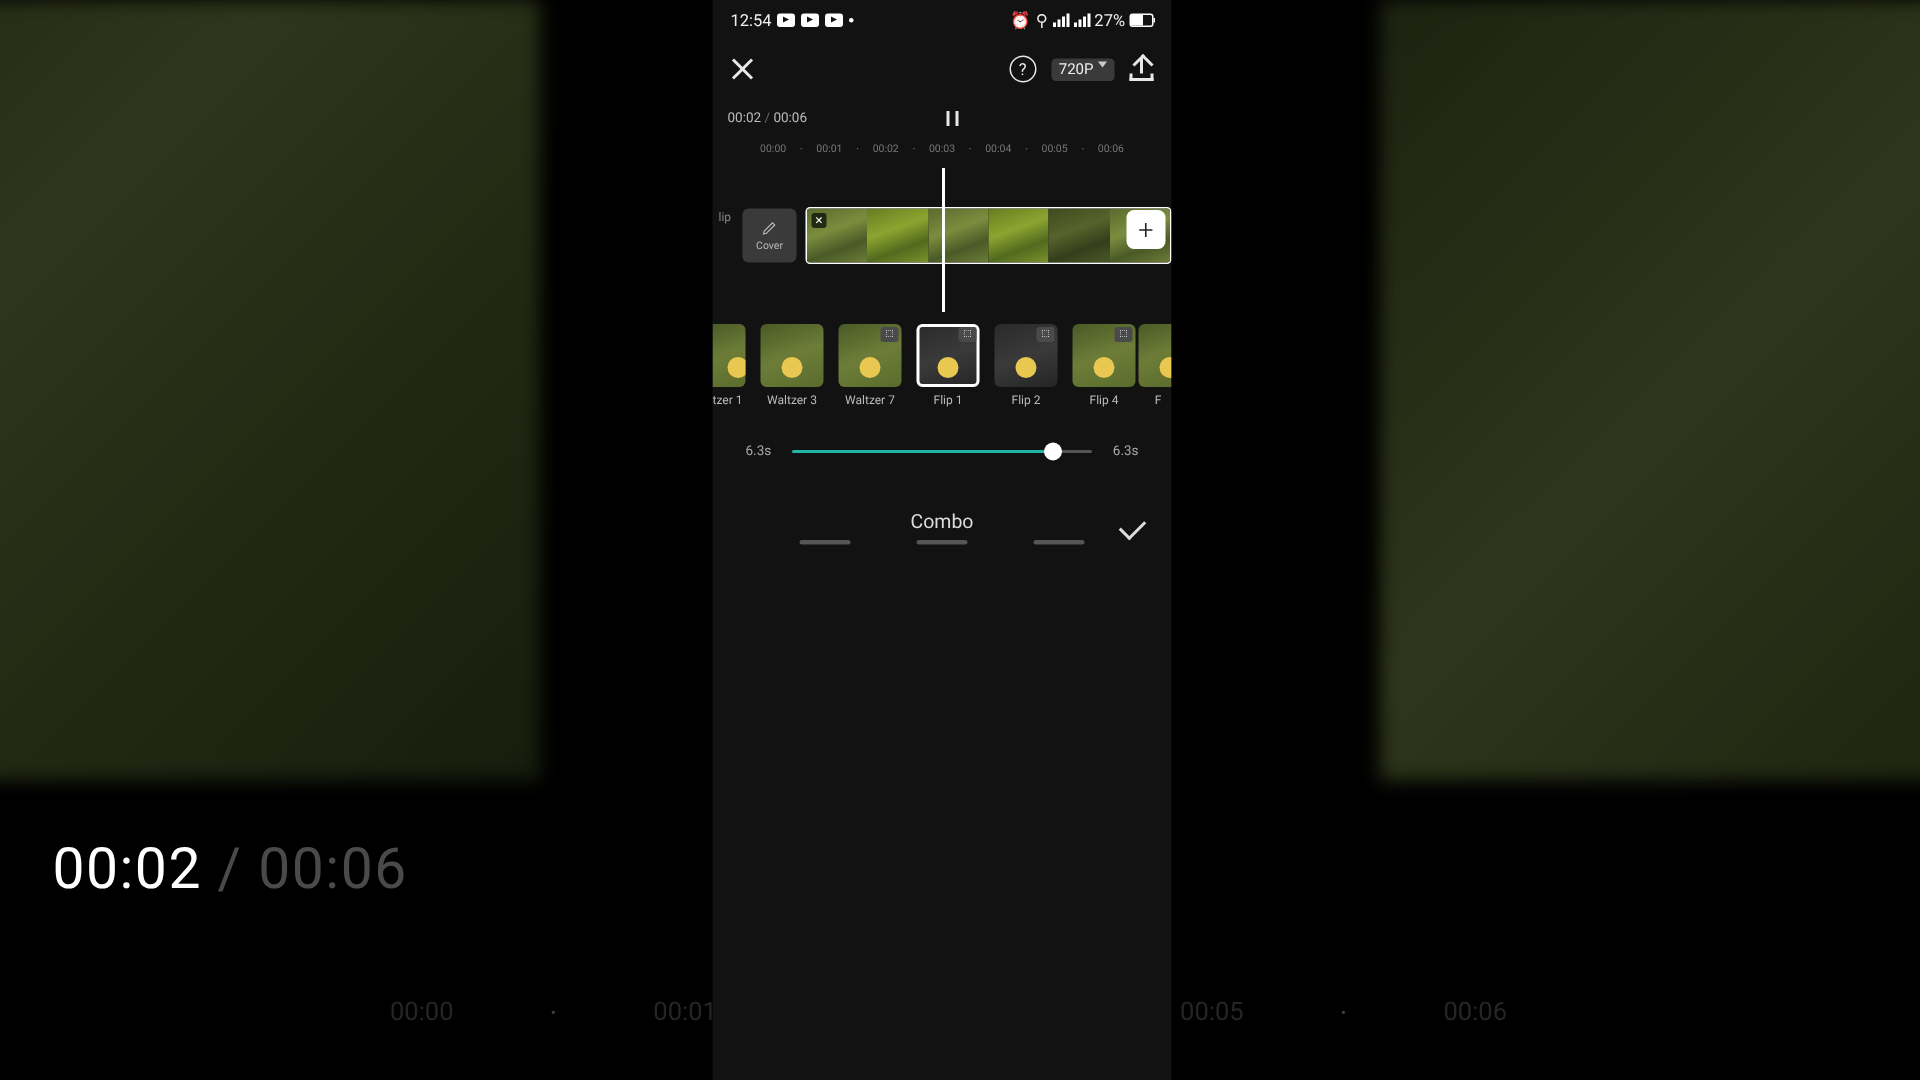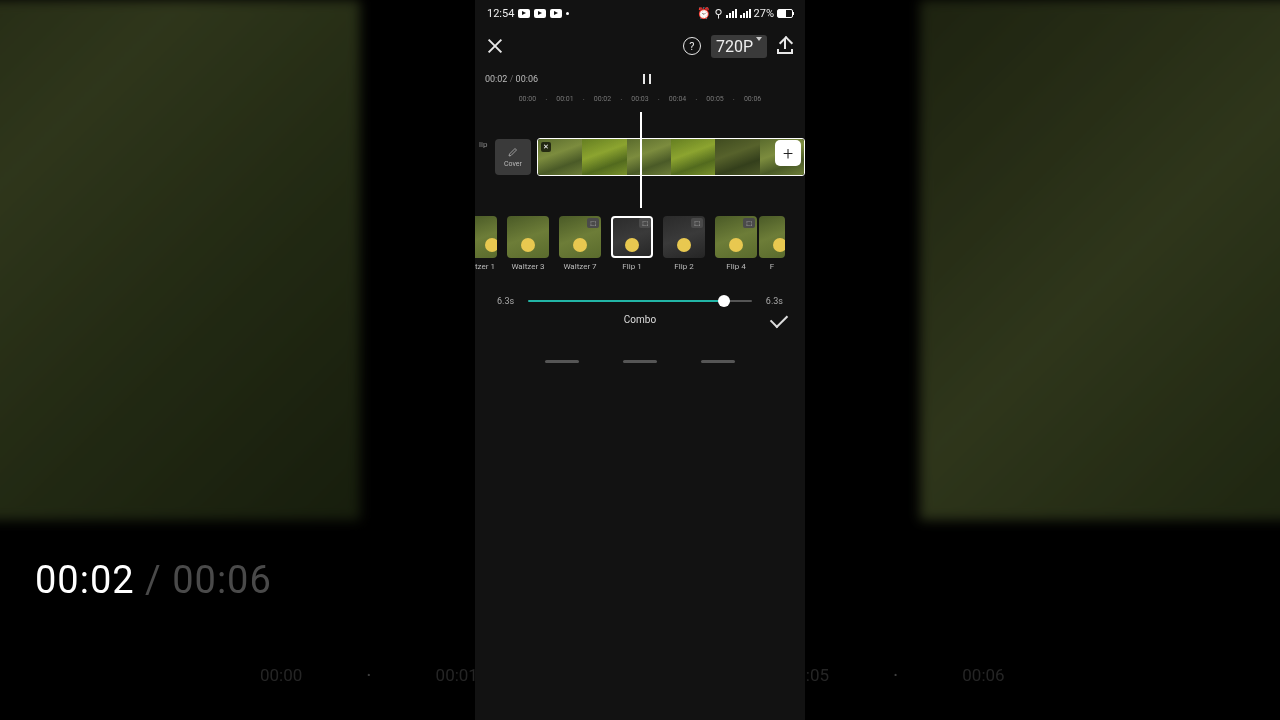--- a/index.html
+++ b/index.html
@@ -11,21 +11,21 @@
   .bg-left{left:-280px}
   .bg-right{right:-280px}
   .bg-bottom{position:absolute;left:0;right:0;top:545px;height:175px;background:#000;z-index:1}
   .bg-timecode{position:absolute;left:35px;top:558px;font-size:38px;font-weight:400;color:#4a4a4a;z-index:2;letter-spacing:1px}
   .bg-timecode .cur{color:#fff}
   .bg-ticks{position:absolute;left:260px;right:0;top:665px;display:flex;gap:64px;color:#3f3f3f;font-size:17px;z-index:2}
   .bg-ticks span:nth-child(odd){opacity:.6}
   .bg-ticks .dot{font-size:20px;position:relative;top:-2px}
 
   
-  .phone{position:absolute;left:475px;top:0;width:330px;height:720px;background:#121212;z-index:10;display:flex;flex-direction:column;color:#eee;overflow:hidden}
+  .phone{position:absolute;left:475px;top:0;width:306px;height:720px;background:#121212;z-index:10;display:flex;flex-direction:column;color:#eee;overflow:hidden}
 
   .status{height:26px;display:flex;align-items:center;justify-content:space-between;padding:0 12px;font-size:11px}
   .status .l{display:flex;align-items:center;gap:4px}
   .status .r{display:flex;align-items:center;gap:3px;font-size:11px}
   .yt{display:inline-flex;width:12px;height:9px;background:#fff;border-radius:2px;align-items:center;justify-content:center}
   .yt::after{content:"";border-left:4px solid #121212;border-top:2px solid transparent;border-bottom:2px solid transparent}
   .sdot{width:3px;height:3px;border-radius:50%;background:#fff}
   .sigbars{display:inline-flex;align-items:flex-end;gap:1px;height:9px}
   .sigbars i{width:2px;background:#fff}
   .sigbars i:nth-child(1){height:3px}.sigbars i:nth-child(2){height:5px}.sigbars i:nth-child(3){height:7px}.sigbars i:nth-child(4){height:9px}
@@ -34,21 +34,21 @@
   .batt i{width:55%;background:#fff;height:100%}
 
   .topbar{height:40px;display:flex;align-items:center;padding:0 12px;gap:10px}
   .topbar .sp{flex:1}
   .icon{display:inline-flex;align-items:center;justify-content:center;color:#e8e8e8}
   .close-x{width:16px;height:16px;position:relative}
   .close-x::before,.close-x::after{content:"";position:absolute;left:7px;top:-1px;width:2px;height:18px;background:#e8e8e8}
   .close-x::before{transform:rotate(45deg)}
   .close-x::after{transform:rotate(-45deg)}
   .help{width:18px;height:18px;border:1.6px solid #e8e8e8;border-radius:50%;font-size:11px;line-height:15px;text-align:center}
-  .quality{background:#3a3a3a;border-radius:3px;font-size:16px;padding:2px 5px;display:flex;gap:3px}
+  .quality{background:#3a3a3a;border-radius:3px;font-size:10px;padding:2px 5px;display:flex;gap:3px}
   .quality .tri{width:0;height:0;border-left:3px solid transparent;border-right:3px solid transparent;border-top:4px solid #ccc}
   .export{width:16px;height:16px;position:relative}
   .export .arr{position:absolute;left:7px;top:0;width:2px;height:11px;background:#e8e8e8}
   .export .arr::before{content:"";position:absolute;top:0;left:-3px;width:8px;height:8px;border-top:2px solid #e8e8e8;border-left:2px solid #e8e8e8;transform:rotate(45deg)}
   .export .tray{position:absolute;bottom:0;left:0;width:16px;height:5px;border:2px solid #e8e8e8;border-top:none}
 
   .preview{flex:0 0 338px;background:#121212;display:flex;align-items:center;justify-content:center;position:relative}
   .canvas{width:190px;height:338px;background:#fff;position:relative}
   .clip{position:absolute;left:20px;top:94px;width:150px;height:148px;background:linear-gradient(160deg,#4a6b2d 0%,#6a8a3d 25%,#3d5827 55%,#6f8f42 80%,#4a6530 100%);overflow:hidden}
   .clip .rail{position:absolute;right:0;top:0;width:24px;height:100%;background:linear-gradient(180deg,#c8c2b8 0%,#9d968c 50%,#b8b2a5 100%)}
@@ -92,21 +92,21 @@
   .eff .thumb .sun{position:absolute;left:14px;bottom:6px;width:14px;height:14px;border-radius:50%;background:#e8c850}
   .eff.sel .thumb{outline:2px solid #fff;outline-offset:-2px}
   .eff .thumb .badge{position:absolute;right:2px;top:2px;width:12px;height:10px;background:#4a4a4a;border-radius:2px;font-size:6px;color:#fff;text-align:center;line-height:10px}
   .eff .lbl{font-size:8px;color:#bbb}
   .eff.first .thumb{width:26px}
 
   .slider{height:26px;display:flex;align-items:center;padding:0 22px;gap:14px;font-size:9px;color:#aaa}
   .slider .track{flex:1;height:2px;background:linear-gradient(90deg,#22b5a6 0%,#22b5a6 90%,#555 90%,#555 100%);position:relative;border-radius:2px}
   .slider .knob{position:absolute;right:10%;top:-5px;width:12px;height:12px;background:#fff;border-radius:50%}
 
-  .footer{height:42px;display:flex;align-items:flex-start;justify-content:center;position:relative;font-size:10px;color:#ddd}
+  .footer{height:42px;display:flex;align-items:flex-end;justify-content:center;position:relative;font-size:13px;color:#ddd}
   .footer .check{position:absolute;right:18px;width:16px;height:10px;border-left:2px solid #ddd;border-bottom:2px solid #ddd;transform:rotate(-45deg)}
 
   .navbar{height:10px;display:flex;justify-content:center;gap:44px;align-items:center}
   .navbar i{width:34px;height:3px;background:#555;border-radius:2px}
 </style>
 </head>
 <body>
 
 <div class="bg-left"></div>
 <div class="bg-right"></div>

